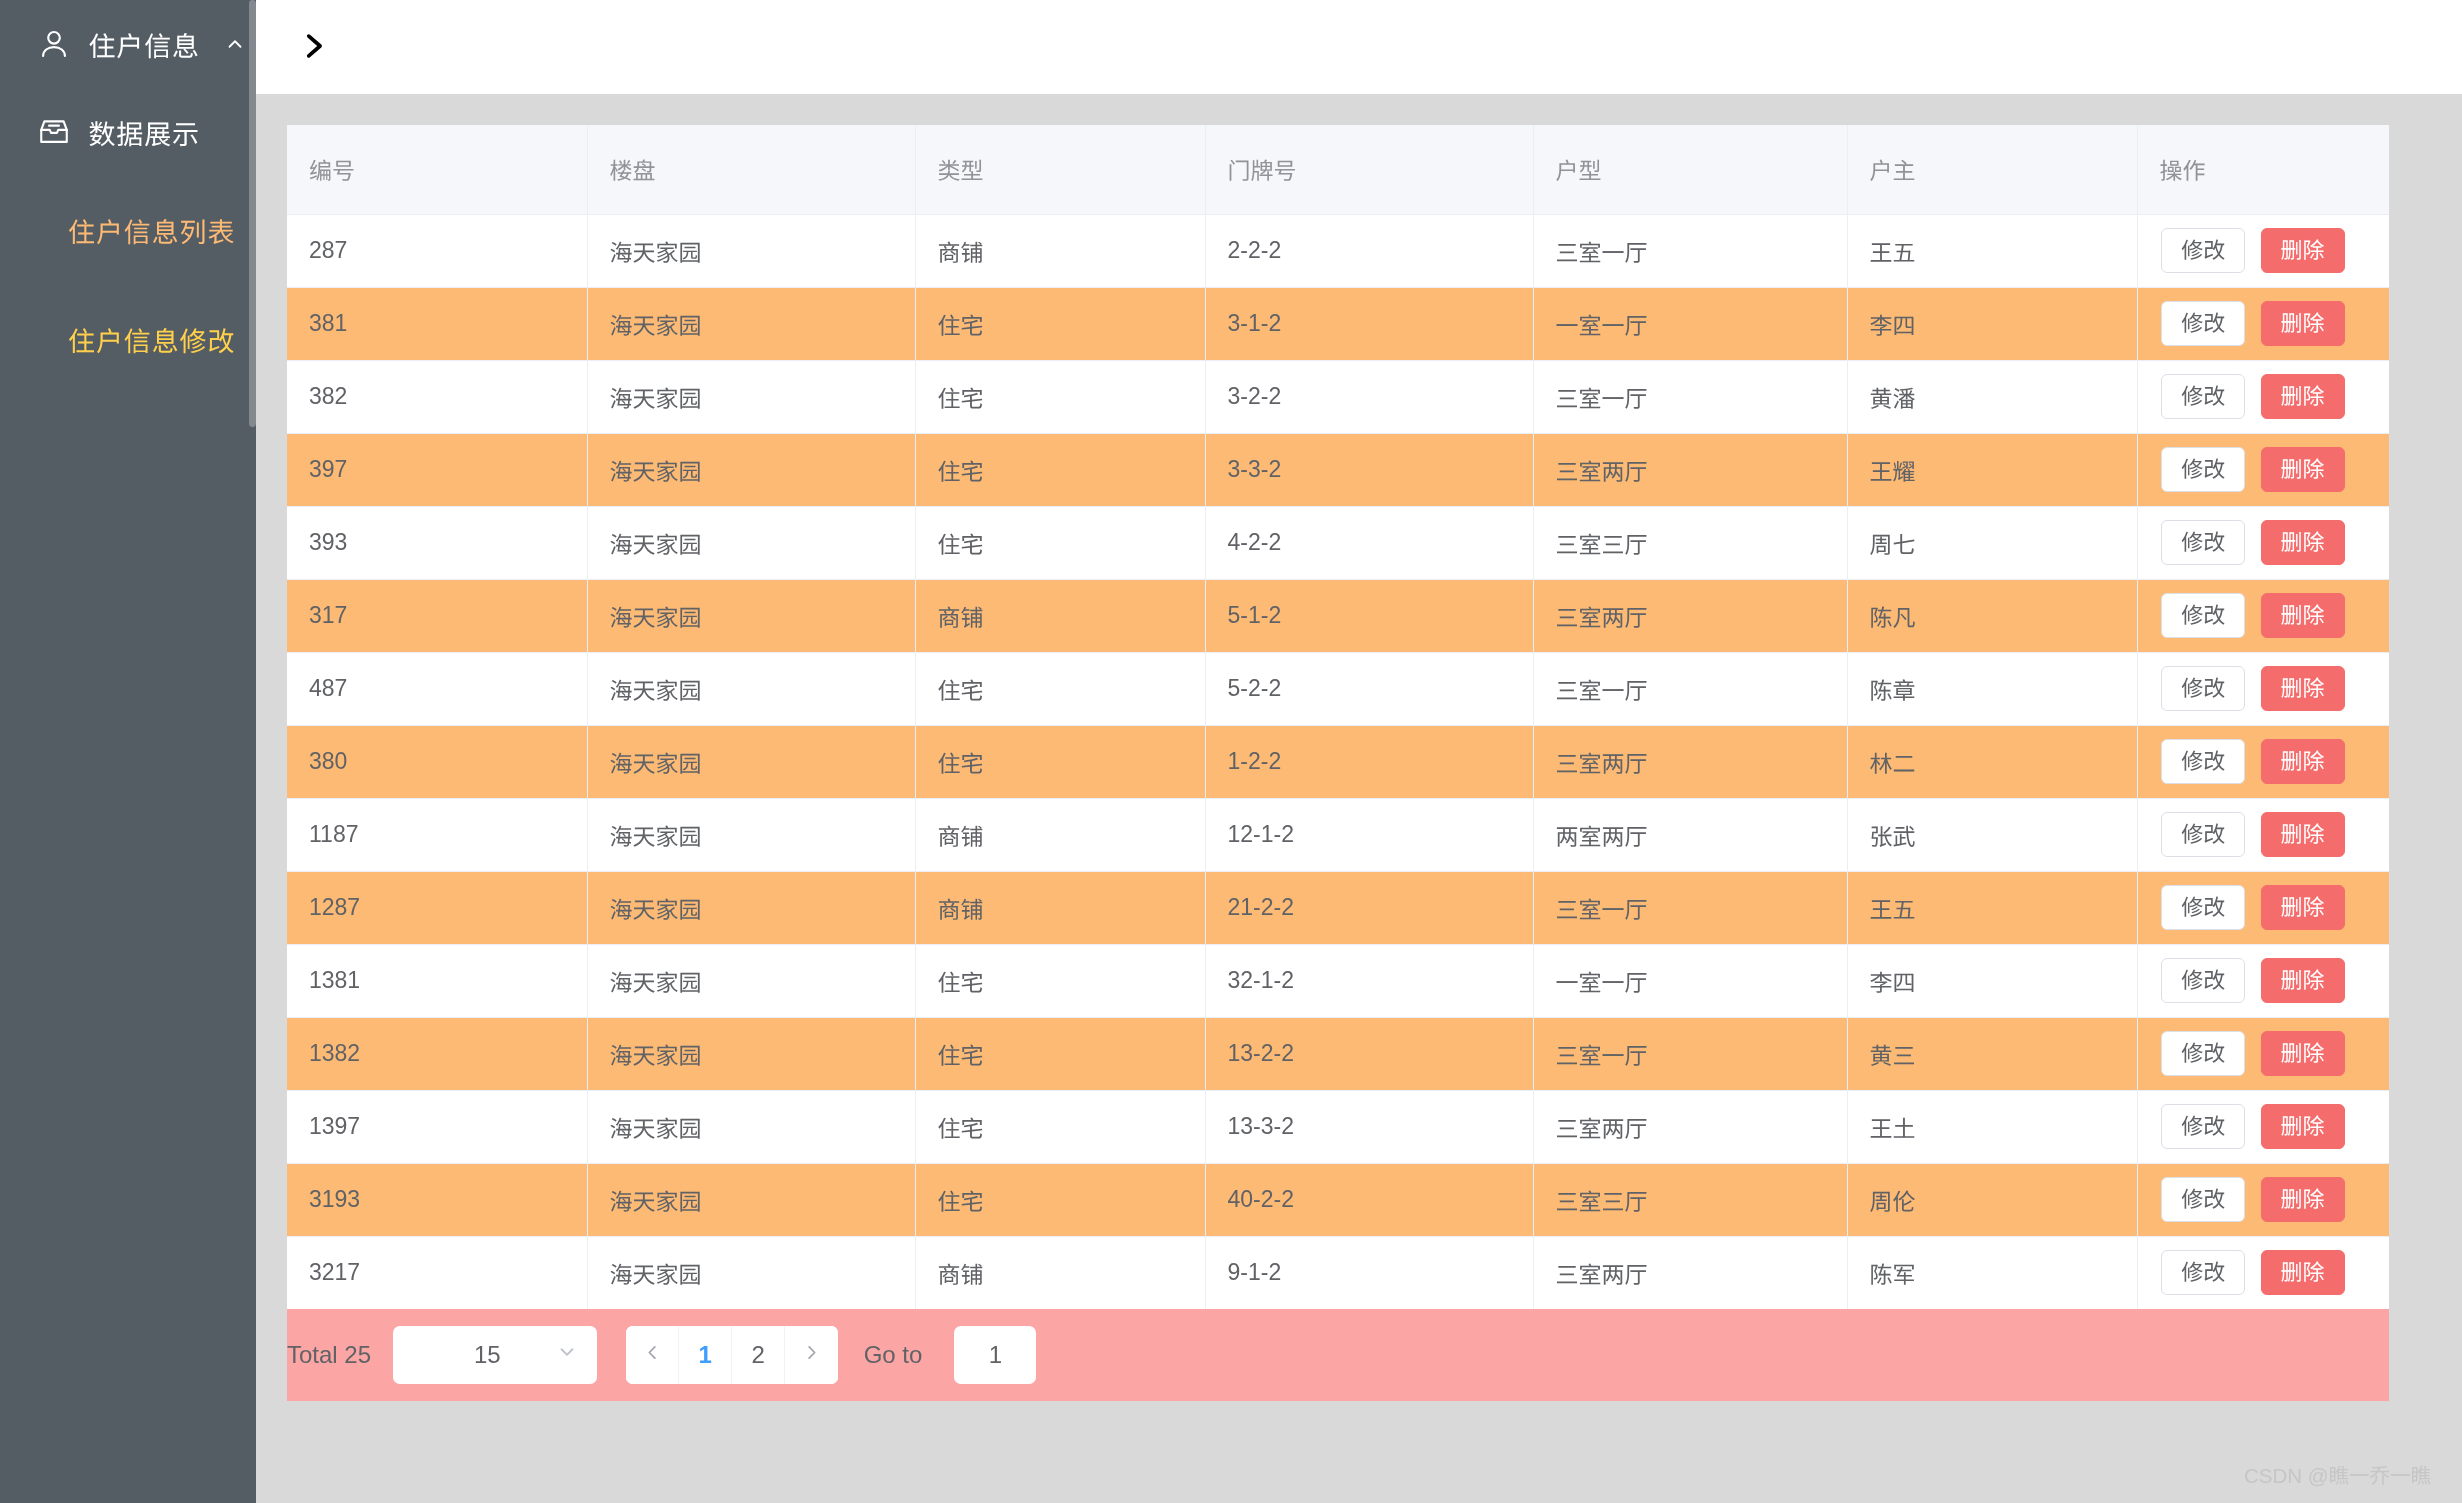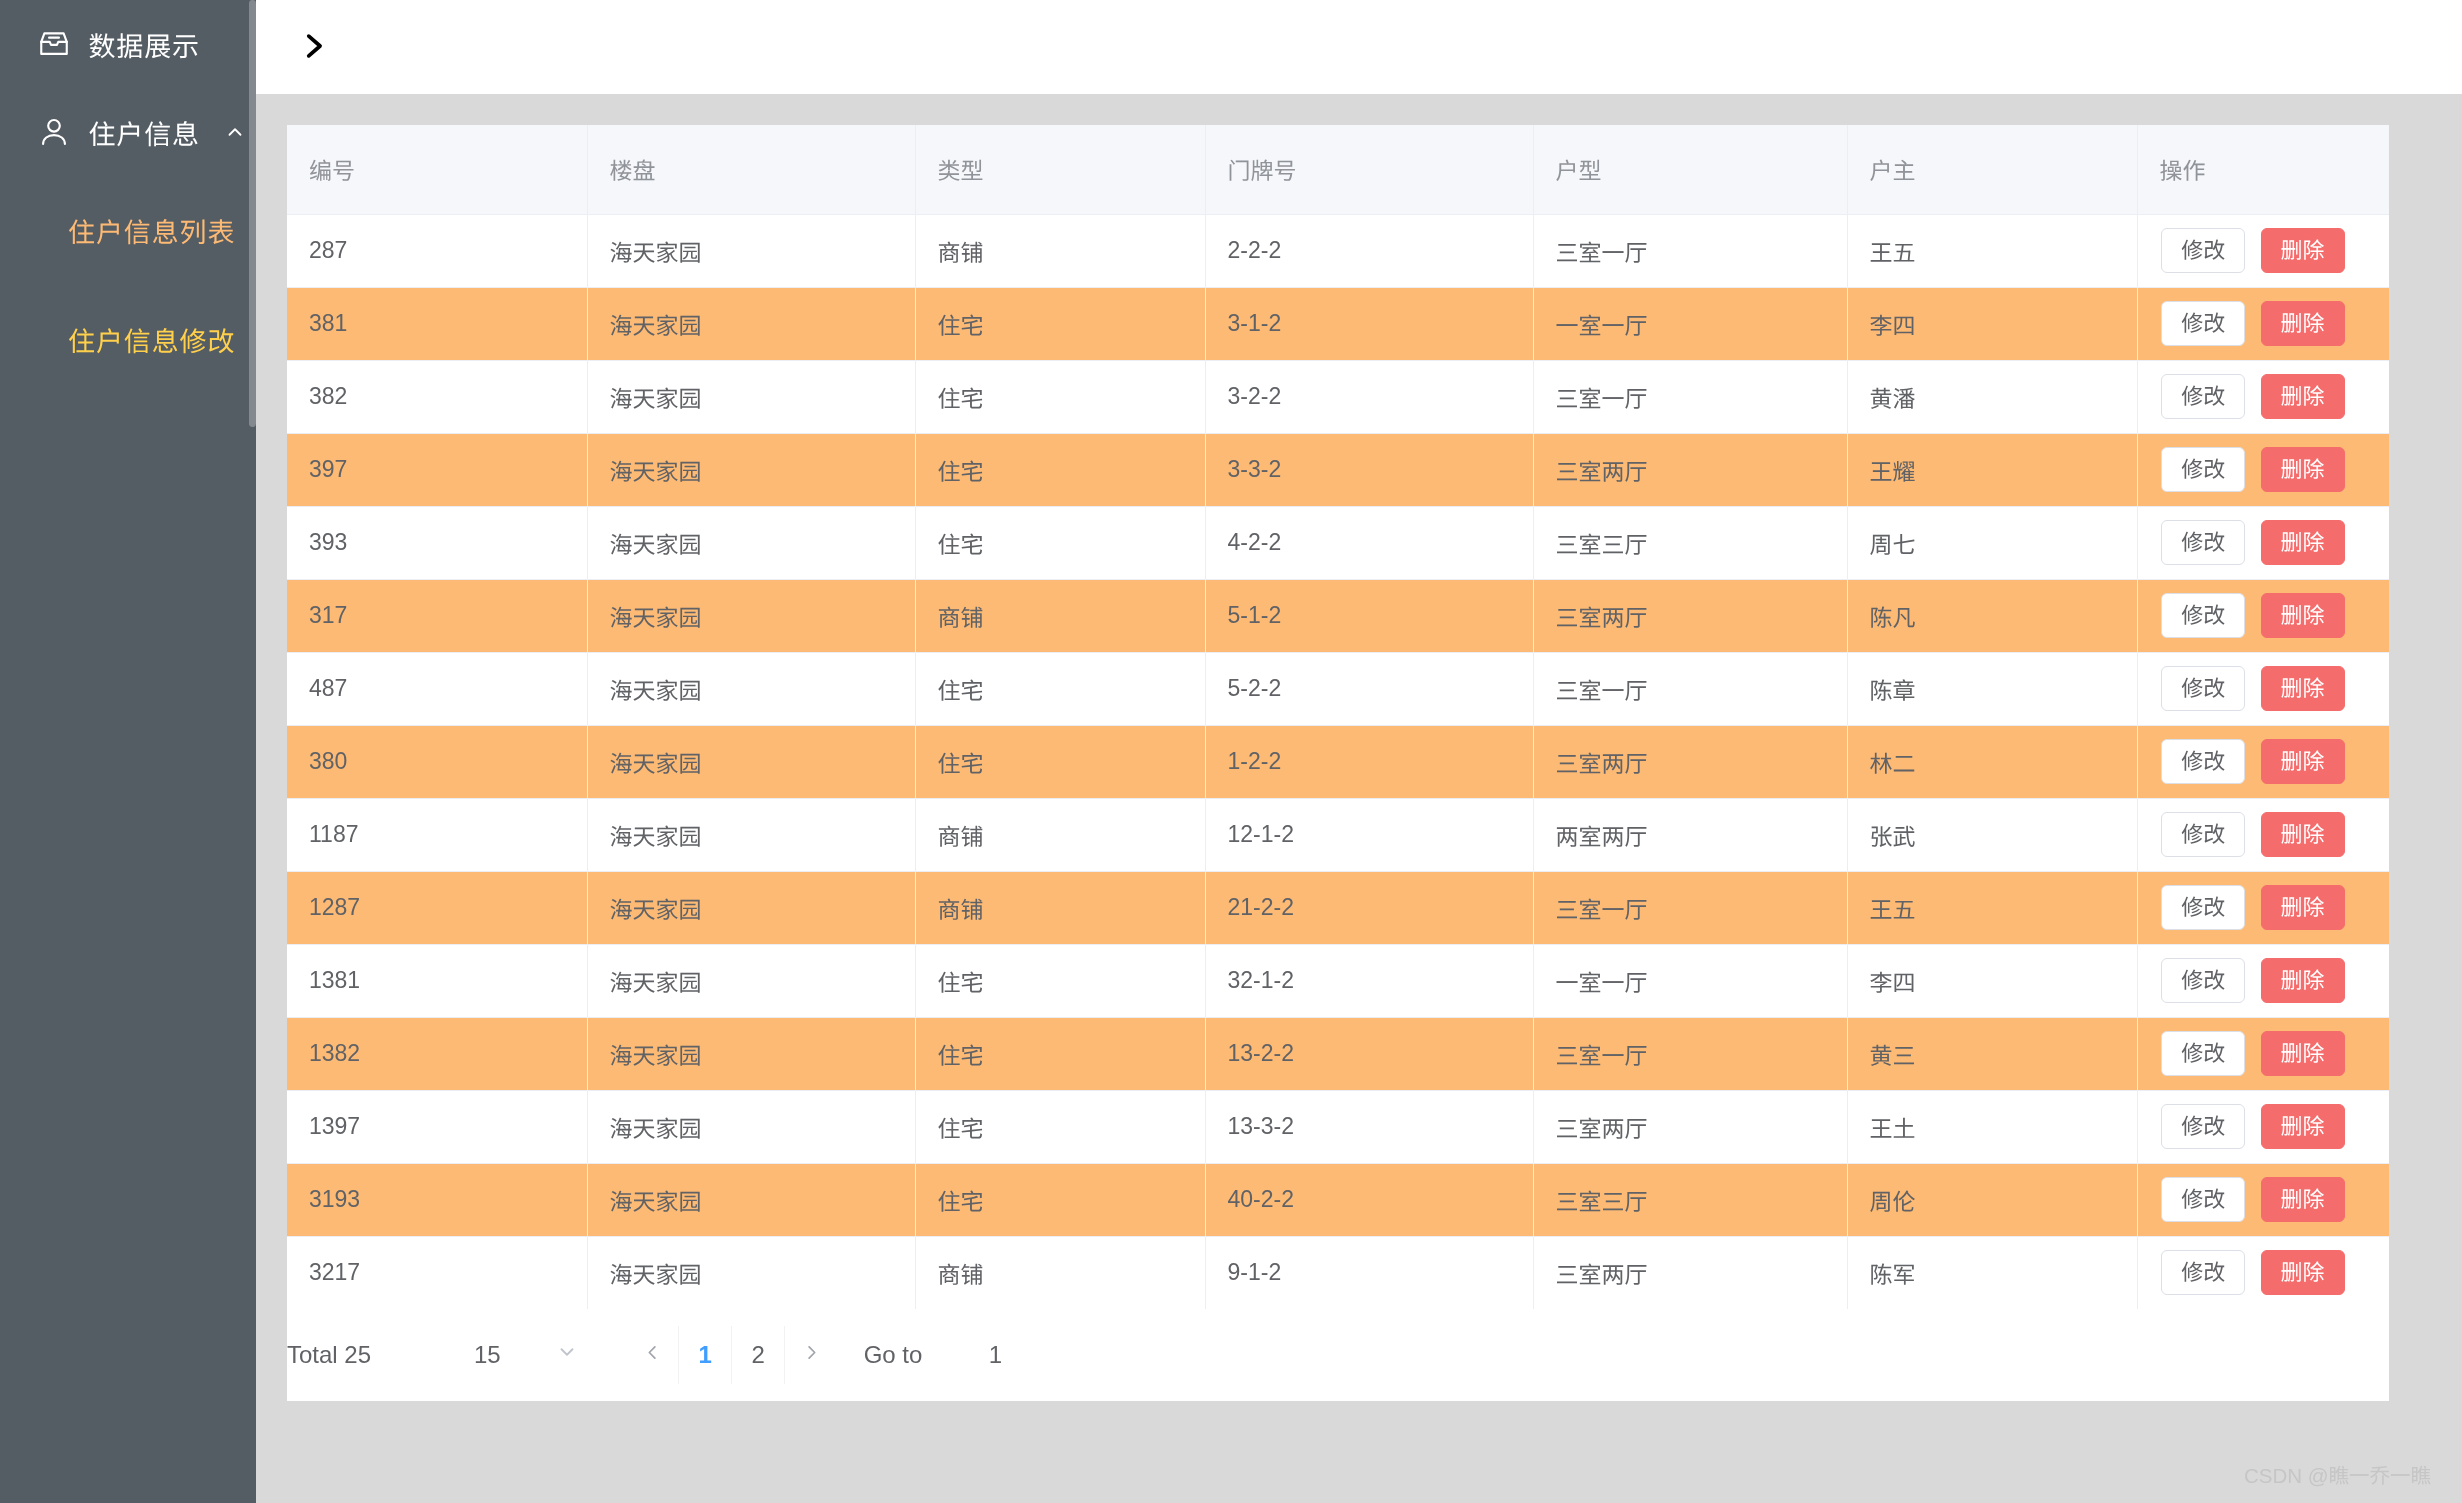--- a/index.html
+++ b/index.html
@@ -195,21 +195,21 @@
     border: 1.7px solid #f56c6c;
   }
 
   
   .pagination {
     display: flex;
     align-items: center;
     height: 92px;
     padding-left: 0;
     gap: 0;
-    background: #ffffff;
+    background: #fca5a5;
   }
   .pg-total {
     font-size: 24px;
     color: #606266;
     margin-right: 22px;
     white-space: nowrap;
   }
   .pg-sizes {
     width: 204px;
     height: 58px;
@@ -278,45 +278,45 @@
     white-space: nowrap;
     user-select: none;
   }
 </style>
 </head>
 <body>
 
 <div class="app">
 
   <aside class="sidebar">
-
-    <div class="menu-item">
-      <span class="mi-icon">
-        <svg width="34" height="34" viewBox="0 0 24 24" fill="none" stroke="#ffffff" stroke-width="1.5" stroke-linecap="round" stroke-linejoin="round">
-          <path d="M3 10.5 L5.2 4.5 L18.8 4.5 L21 10.5 L21 19 L3 19 Z"></path>
-          <path d="M3 10.5 L9 10.5 L9.9 12.6 L14.1 12.6 L15 10.5 L21 10.5"></path>
-          <path d="M8.5 7.5 L15.5 7.5"></path>
-        </svg>
-      </span>
-      <span class="mi-label">数据展示</span>
-    </div>
 
     <div class="menu-item">
       <span class="mi-icon">
         <svg width="34" height="34" viewBox="0 0 24 24" fill="none" stroke="#ffffff" stroke-width="1.5" stroke-linecap="round" stroke-linejoin="round">
           <circle cx="12" cy="7.6" r="4.1"></circle>
           <path d="M4.3 20.5 C4.3 16.6 7.7 14.2 12 14.2 C16.3 14.2 19.7 16.6 19.7 20.5"></path>
         </svg>
       </span>
       <span class="mi-label">住户信息</span>
       <span class="mi-arrow">
         <svg width="22" height="22" viewBox="0 0 24 24" fill="none" stroke="#ffffff" stroke-width="2" stroke-linecap="round" stroke-linejoin="round">
           <polyline points="6,15 12,9 18,15"></polyline>
         </svg>
       </span>
+    </div>
+
+    <div class="menu-item">
+      <span class="mi-icon">
+        <svg width="34" height="34" viewBox="0 0 24 24" fill="none" stroke="#ffffff" stroke-width="1.5" stroke-linecap="round" stroke-linejoin="round">
+          <path d="M3 10.5 L5.2 4.5 L18.8 4.5 L21 10.5 L21 19 L3 19 Z"></path>
+          <path d="M3 10.5 L9 10.5 L9.9 12.6 L14.1 12.6 L15 10.5 L21 10.5"></path>
+          <path d="M8.5 7.5 L15.5 7.5"></path>
+        </svg>
+      </span>
+      <span class="mi-label">数据展示</span>
     </div>
 
     <div class="submenu-item">
       <span>住户信息列表</span>
     </div>
 
     <div class="submenu-item active">
       <span>住户信息修改</span>
     </div>
 

